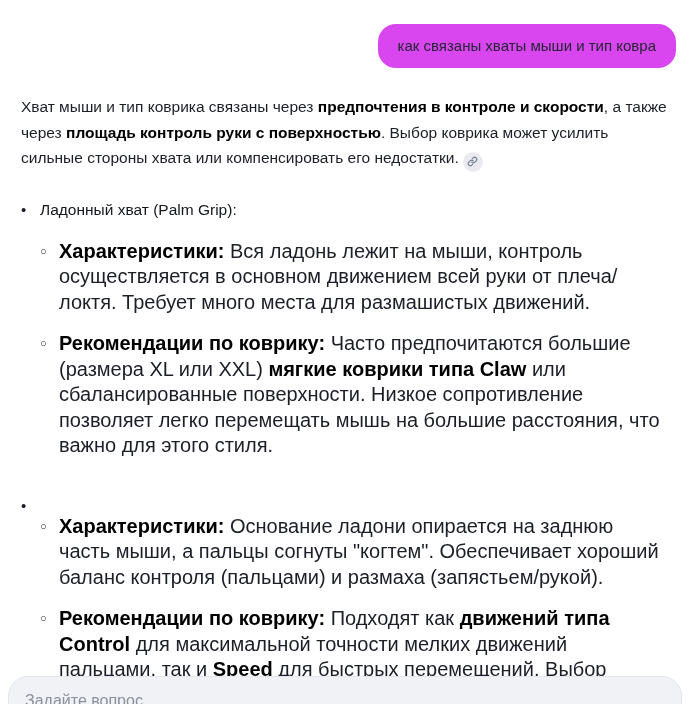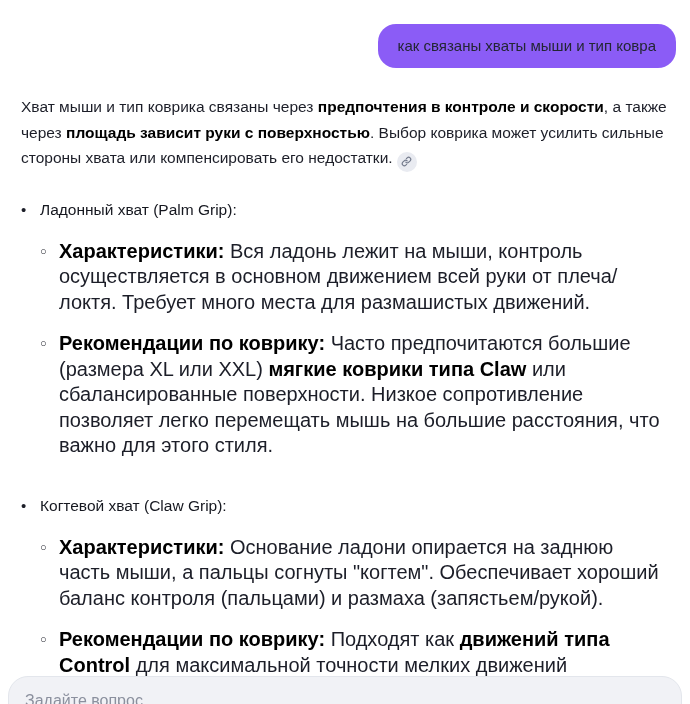--- a/index.html
+++ b/index.html
@@ -5,21 +5,21 @@
   html,body{margin:0;padding:0;}
   body{
     width:690px;height:704px;position:relative;overflow:hidden;
     background:#ffffff;
     font-family:"Liberation Sans","DejaVu Sans",sans-serif;
     color:#1c1e28;
     -webkit-font-smoothing:antialiased;
   }
   .user-row{display:flex;justify-content:flex-end;padding:24px 14px 0 0;}
   .user-bubble{
-    background:#8b5cf6;border-radius:18px;padding:13px 20px;
+    background:#d946ef;border-radius:18px;padding:13px 20px;
     font-size:15px;line-height:18px;color:#232633;max-width:460px;
   }
   .answer{margin:26px 21px 0 21px;}
   .intro{
     font-size:15.5px;line-height:25.5px;margin:0;
   }
   .intro b, .answer b{font-weight:700;color:#000000;}
   .link-chip{
     display:inline-flex;align-items:center;justify-content:center;
     width:20px;height:20px;border-radius:50%;background:#e9ebf1;
@@ -54,21 +54,21 @@
 </style>
 </head>
 <body>
 
 <div class="user-row">
   <div class="user-bubble">как связаны хваты мыши и тип ковра</div>
 </div>
 
 <div class="answer">
   <p class="intro">
-    <span>Хват мыши и тип коврика связаны через <b>предпочтения в контроле и скорости</b>, а также через <b>площадь зависит руки с поверхностью</b>. Выбор коврика может усилить сильные стороны хвата или компенсировать его недостатки.</span><span class="link-chip">
+    <span>Хват мыши и тип коврика связаны через <b>предпочтения в контроле и скорости</b>, а также через <b>площадь контроль руки с поверхностью</b>. Выбор коврика может усилить сильные стороны хвата или компенсировать его недостатки.</span><span class="link-chip">
         <svg viewBox="0 0 24 24" width="11" height="11" fill="none" stroke="#747b8d" stroke-width="2.6" stroke-linecap="round">
           <path d="M10.5 13.5a4.6 4.6 0 0 0 6.5 0l3-3a4.6 4.6 0 0 0-6.5-6.5l-1.7 1.7"></path>
           <path d="M13.5 10.5a4.6 4.6 0 0 0-6.5 0l-3 3a4.6 4.6 0 0 0 6.5 6.5l1.7-1.7"></path>
         </svg>
       </span>
   </p>
 
 
   <div class="grip-list">
       <div class="li-l1">
@@ -83,21 +83,20 @@
             <div class="li-l2">
               <div class="marker">○</div>
               <div class="content"><b>Рекомендации по коврику:</b> Часто предпочитаются большие (размера XL или XXL) <b>мягкие коврики типа Claw</b> или сбалансированные поверхности. Низкое сопротивление позволяет легко перемещать мышь на большие расстояния, что важно для этого стиля.</div>
             </div>
           </div>
         </div>
       </div>
       <div class="li-l1">
         <div class="marker">•</div>
         <div class="content">
-          <div class="l1-title">Когтевой хват (Claw Grip):</div>
           <div class="sublist">
             <div class="li-l2">
               <div class="marker">○</div>
               <div class="content"><b>Характеристики:</b> Основание ладони опирается на заднюю часть мыши, а пальцы согнуты "когтем". Обеспечивает хороший баланс контроля (пальцами) и размаха (запястьем/рукой).</div>
             </div>
             <div class="li-l2">
               <div class="marker">○</div>
               <div class="content"><b>Рекомендации по коврику:</b> Подходят как <b>движений типа Control</b> для максимальной точности мелких движений пальцами, так и <b>Speed</b> для быстрых перемещений. Выбор зависит от личных предпочтений игрока — что важнее:</div>
             </div>
           </div>

